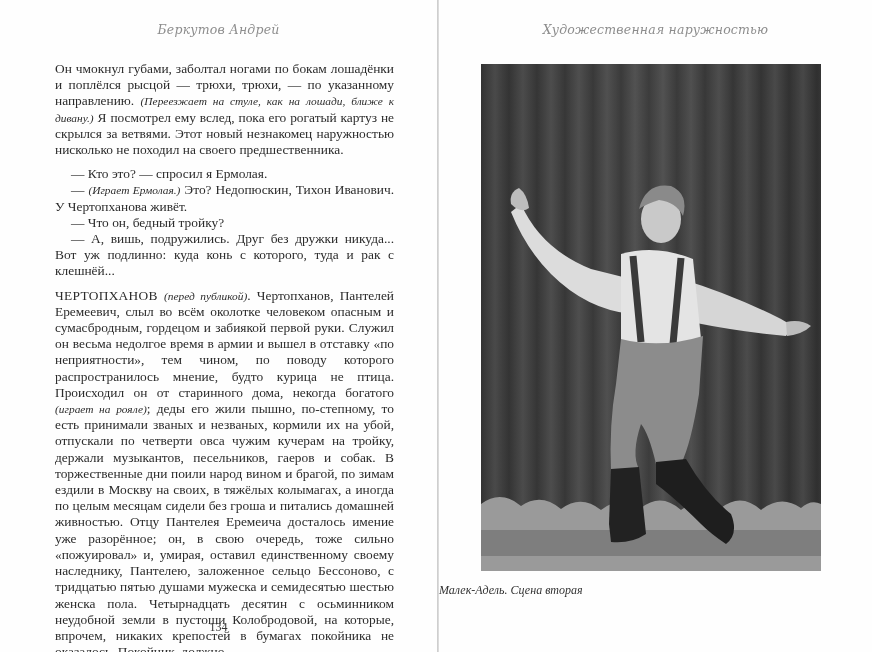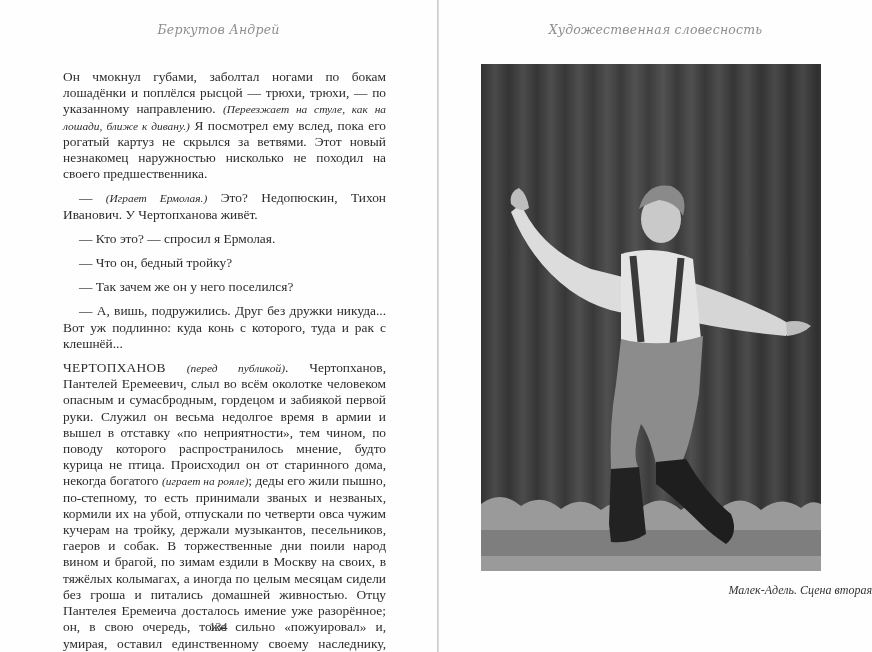--- a/index.html
+++ b/index.html
@@ -20,61 +20,60 @@
     position: absolute; top: 22px; left: 0; right: 0; text-align: center;
     font-family: "DejaVu Serif", "Liberation Serif", serif;
     font-style: italic; font-size: 12.5px; color: #8d8d8d; letter-spacing: 0.2px;
   }
   .text-col {
     position: absolute; left: 55px; top: 61px; width: 339px;
     font-family: "Liberation Serif", "DejaVu Serif", serif;
     font-size: 13.4px; line-height: 16.2px; color: #2b2b2b;
     text-align: justify; hyphens: manual;
   }
-  .text-col p { margin: 8px; }
+  .text-col p { margin: 0; }
   .text-col p.indent { text-indent: 16px; }
   .text-col p.gap { margin-top: 8px; }
   .text-col .stage { font-style: italic; font-size: 11.4px; }
   .text-col .caps { letter-spacing: 0.3px; }
   .folio {
     position: absolute; top: 620px; left: 0; width: 437px; text-align: center;
     font-family: "Liberation Serif", serif; font-size: 12px; color: #333;
   }
   .photo {
     position: absolute; left: 481px; top: 64px; width: 340px; height: 507px;
     background: #3e3e3e; overflow: hidden;
   }
   .photo svg { display: block; }
   .caption {
-    position: absolute; top: 583px; left: 439px; width: 433px; text-align: right;
+    position: absolute; top: 583px; left: 439px; width: 433px; text-align: left;
     font-family: "Liberation Serif", "DejaVu Serif", serif;
     font-style: italic; font-size: 12px; color: #333;
   }
 </style>
 </head>
 <body>
 
 <div class="page page-left">
   <div class="running-head">Беркутов Андрей</div>
   <div class="text-col" id="text-col">
       <p><span>Он чмокнул губами, заболтал ногами по бокам лошадёнки и по­плёлся рысцой — трюхи, трюхи, — по указанному направле­нию. </span><span class="stage">(Переезжает на стуле, как на лошади, ближе к дивану.)</span><span> Я посмот­рел ему вслед, пока его рогатый картуз не скрылся за ветвями. Этот новый незнакомец наружностью нисколько не походил на своего предшественника.</span></p>
+      <p class="indent gap"><span>— Кто это? — спросил я Ермолая.</span></p>
       <p class="indent"><span>— </span><span class="stage">(Играет Ермолая.)</span><span> Это? Недопюскин, Тихон Иванович. У Чертопханова живёт.</span></p>
-      <p class="indent gap"><span>— Кто это? — спросил я Ермолая.</span></p>
       <p class="indent"><span>— Что он, бедный тройку?</span></p>
-      <p class="indent"><span>— Так зачем же он у него поселился?</span></p>
       <p class="indent"><span>— А, вишь, подружились. Друг без дружки никуда... Вот уж подлинно: куда конь с которого, туда и рак с клешнёй...</span></p>
       <p class="gap"><span class="caps">ЧЕРТОПХАНОВ</span><span> </span><span class="stage">(перед публикой)</span><span>. Чертопханов, Пантелей Еремеевич, слыл во всём околотке человеком опасным и сума­сбродным, гордецом и забиякой первой руки. Служил он весьма недолгое время в армии и вышел в отставку «по непри­ятности», тем чином, по поводу которого распространилось мнение, будто курица не птица. Происходил он от старин­ного дома, некогда богатого </span><span class="stage">(играет на рояле)</span><span>; деды его жили пышно, по-степному, то есть принимали званых и незваных, кормили их на убой, отпускали по четверти овса чужим куче­рам на тройку, держали музыкантов, песельников, гаеров и собак. В торжественные дни поили народ вином и брагой, по зимам ездили в Москву на своих, в тяжёлых колымагах, а иногда по целым месяцам сидели без гроша и питались домашней живностью. Отцу Пантелея Еремеича досталось имение уже разорённое; он, в свою очередь, тоже силь­но «пожуировал» и, умирая, оставил единственному своему наследнику, Пантелею, заложенное сельцо Бессоново, с три­дцатью пятью душами мужеска и семидесятью шестью женска пола. Четырнадцать десятин с осьминником неудобной земли в пустоши Колобродовой, на которые, впрочем, никаких кре­постей в бумагах покойника не оказалось. Покойник, должно</span></p>
     </div>
   <div class="folio">134</div>
 </div>
 
 <div class="spine"></div>
 
 <div class="page page-right">
-  <div class="running-head">Художественная словесность</div>
+  <div class="running-head">Художественная наружностью</div>
 </div>
 
 <div class="photo">
   <svg width="340" height="507" viewBox="0 0 340 507">
     <defs>
       <linearGradient id="curtain" x1="0" x2="1" y1="0" y2="0">
         <stop offset="0" stop-color="#3a3a3a"></stop>
         <stop offset="0.5" stop-color="#505050"></stop>
         <stop offset="1" stop-color="#333"></stop>
       </linearGradient>

